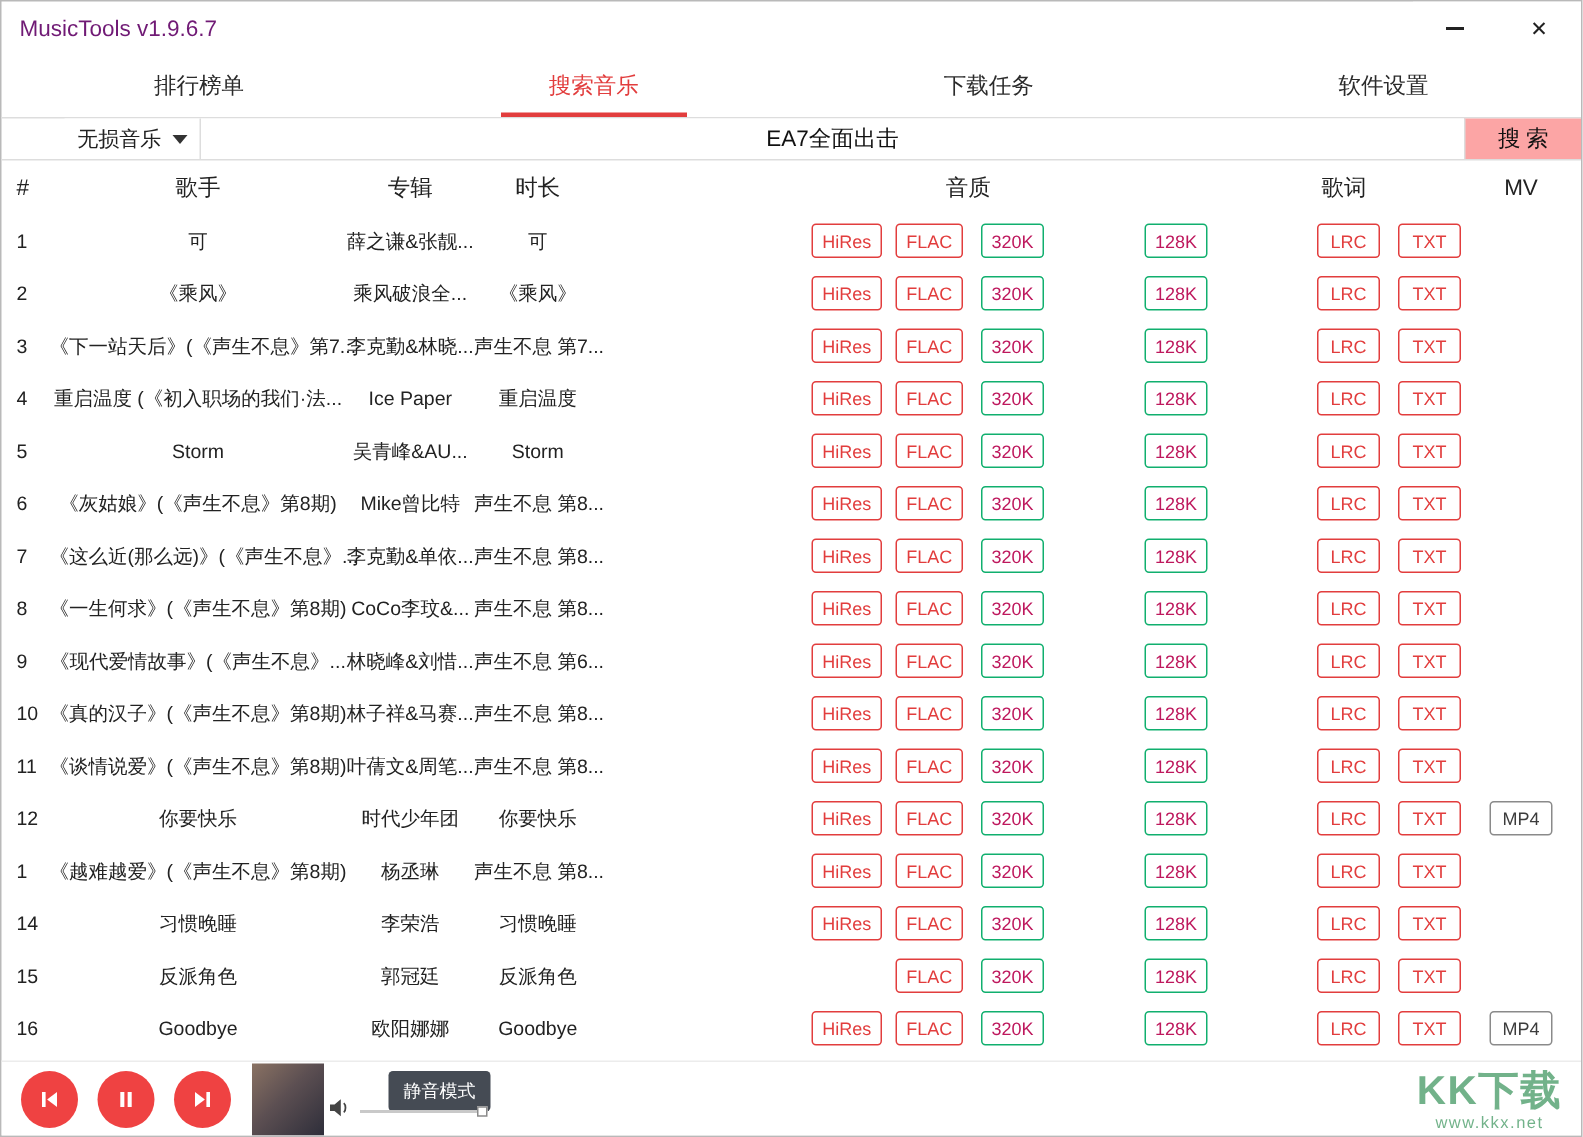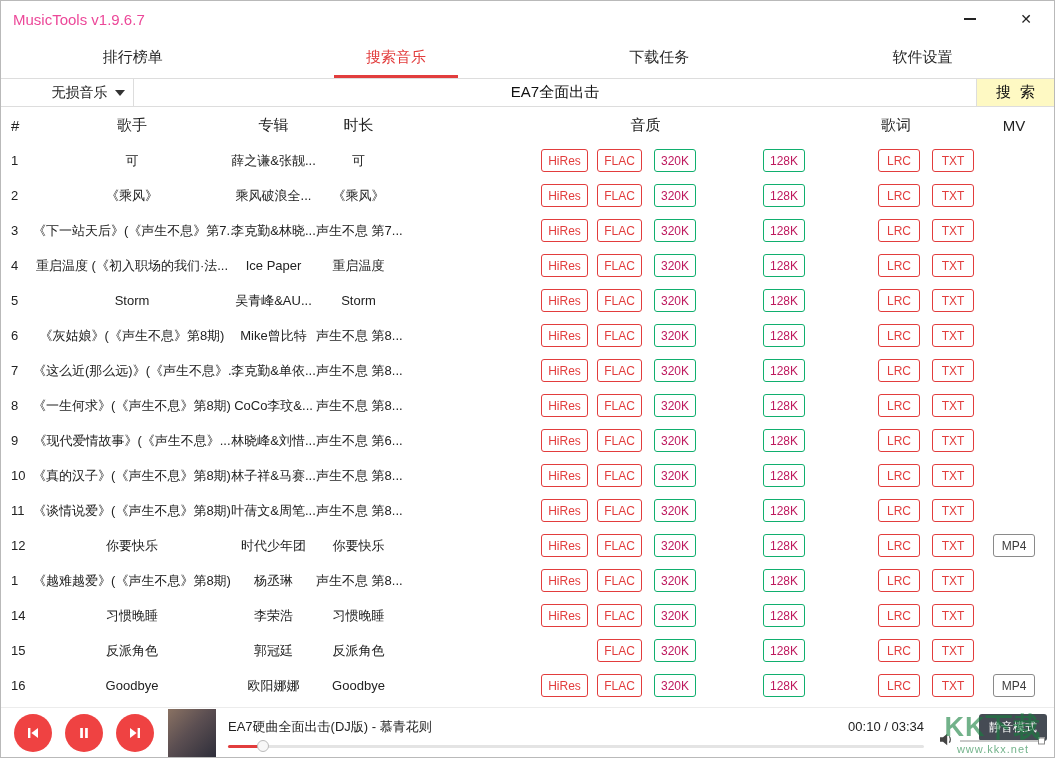--- a/index.html
+++ b/index.html
@@ -5,21 +5,21 @@
   * { margin:0; padding:0; box-sizing:border-box; }
   html,body { width:1055px; height:758px; }
   body {
     font-family:"Liberation Sans","DejaVu Sans",sans-serif;
     background:#fff; color:#222; border:1px solid #b9b9b9;
     position:relative; overflow:hidden;
   }
 
   
   .titlebar { height:36px; display:flex; align-items:center; padding-left:12px; }
-  .titlebar .title { font-size:15px; color:#ec4899; }
+  .titlebar .title { font-size:15px; color:#701a75; }
   .win-controls { margin-left:auto; display:flex; height:100%; }
   .win-btn { width:56px; height:100%; display:flex; align-items:center; justify-content:center;
              font-size:14px; color:#222; cursor:pointer; background:#fff; border:none; }
   .win-btn.min span { display:block; width:12px; height:2px; background:#222; }
 
   
   .tabbar { height:41px; display:flex; }
   .tab { flex:1; display:flex; align-items:center; justify-content:center;
          font-size:15px; color:#2b2b2b; position:relative; cursor:pointer; }
   .tab.active { color:#e23d3d; }
@@ -27,23 +27,23 @@
          transform:translateX(-50%); width:124px; height:3px; background:#e23d3d; }
 
   
   .searchbar { height:29px; display:flex; border-top:1px solid #ddd; border-bottom:1px solid #ddd; }
   .category { width:91px; border-right:1px solid #ddd; display:flex; align-items:center;
               justify-content:center; gap:7px; font-size:14px; cursor:pointer; background:#fff;margin-left:42px; }
   .caret { width:0; height:0; border-left:5px solid transparent; border-right:5px solid transparent;
            border-top:6px solid #333; }
   .search-input { flex:1; border:none; outline:none; text-align:center; font-size:15px;
                   color:#111; font-family:inherit; }
-  .search-btn { width:78px; border-left:1px solid #ddd; background:#fef9c3; border-top:none;
+  .search-btn { width:78px; border-left:1px solid #ddd; background:#fca5a5; border-top:none;
                 border-bottom:none; border-right:none; font-size:15px; color:#111;
-                cursor:pointer; font-family:Liberation Mono, monospace; }
+                cursor:pointer; font-family:Liberation Serif, serif; }
 
   
   .grid-row { display:grid;
     grid-template-columns:32px 198px 85px 85px 78px 58px 55px 55px 56px 53px 56px 60px 54px 54px 68px;
     align-items:center; }
   .thead { height:36px; font-size:15px; color:#1a1a1a; }
   .trow { height:35px; }
   .cell { text-align:center; font-size:13px; color:#222; white-space:nowrap; overflow:visible; }
   .cell.num { text-align:left; padding-left:10px; }
   .hcell { font-size:15px; }
@@ -417,30 +417,20 @@
         <rect x="9.1" y="3" width="2.7" height="10" fill="#fff"></rect>
       </svg>
   </button>
   <button class="pbtn">
     <svg width="16" height="16" viewBox="0 0 16 16">
         <rect x="10.6" y="3" width="2.4" height="10" fill="#fff"></rect>
         <path d="M3 3 L9.6 8 L3 13 Z" fill="#fff"></path>
       </svg>
   </button>
   <div class="album-art"></div>
-  <div class="track">
-    <div class="track-top">
-      <span>EA7硬曲全面出击(DJ版) - 慕青花则</span>
-      <span>00:10 / 03:34</span>
-    </div>
-    <div class="progress">
-      <div class="progress-fill" id="progress-fill" style="width: 5%;"></div>
-      <div class="knob" id="progress-knob" style="left: 5%;"></div>
-    </div>
-  </div>
   <div class="right-controls">
     <button class="mute-btn">静音模式</button>
     <div class="volume">
       <span>
         <svg width="15" height="13" viewBox="0 0 15 13">
             <path d="M0 4.3h3L7.2 0.8v11.4L3 8.7H0z" fill="#444"></path>
             <path d="M9.2 3.4c1.5 1.3 1.5 5 0 6.2" stroke="#444" fill="none" stroke-width="1.2"></path>
           </svg>
       </span>
       <div class="vol-track">

